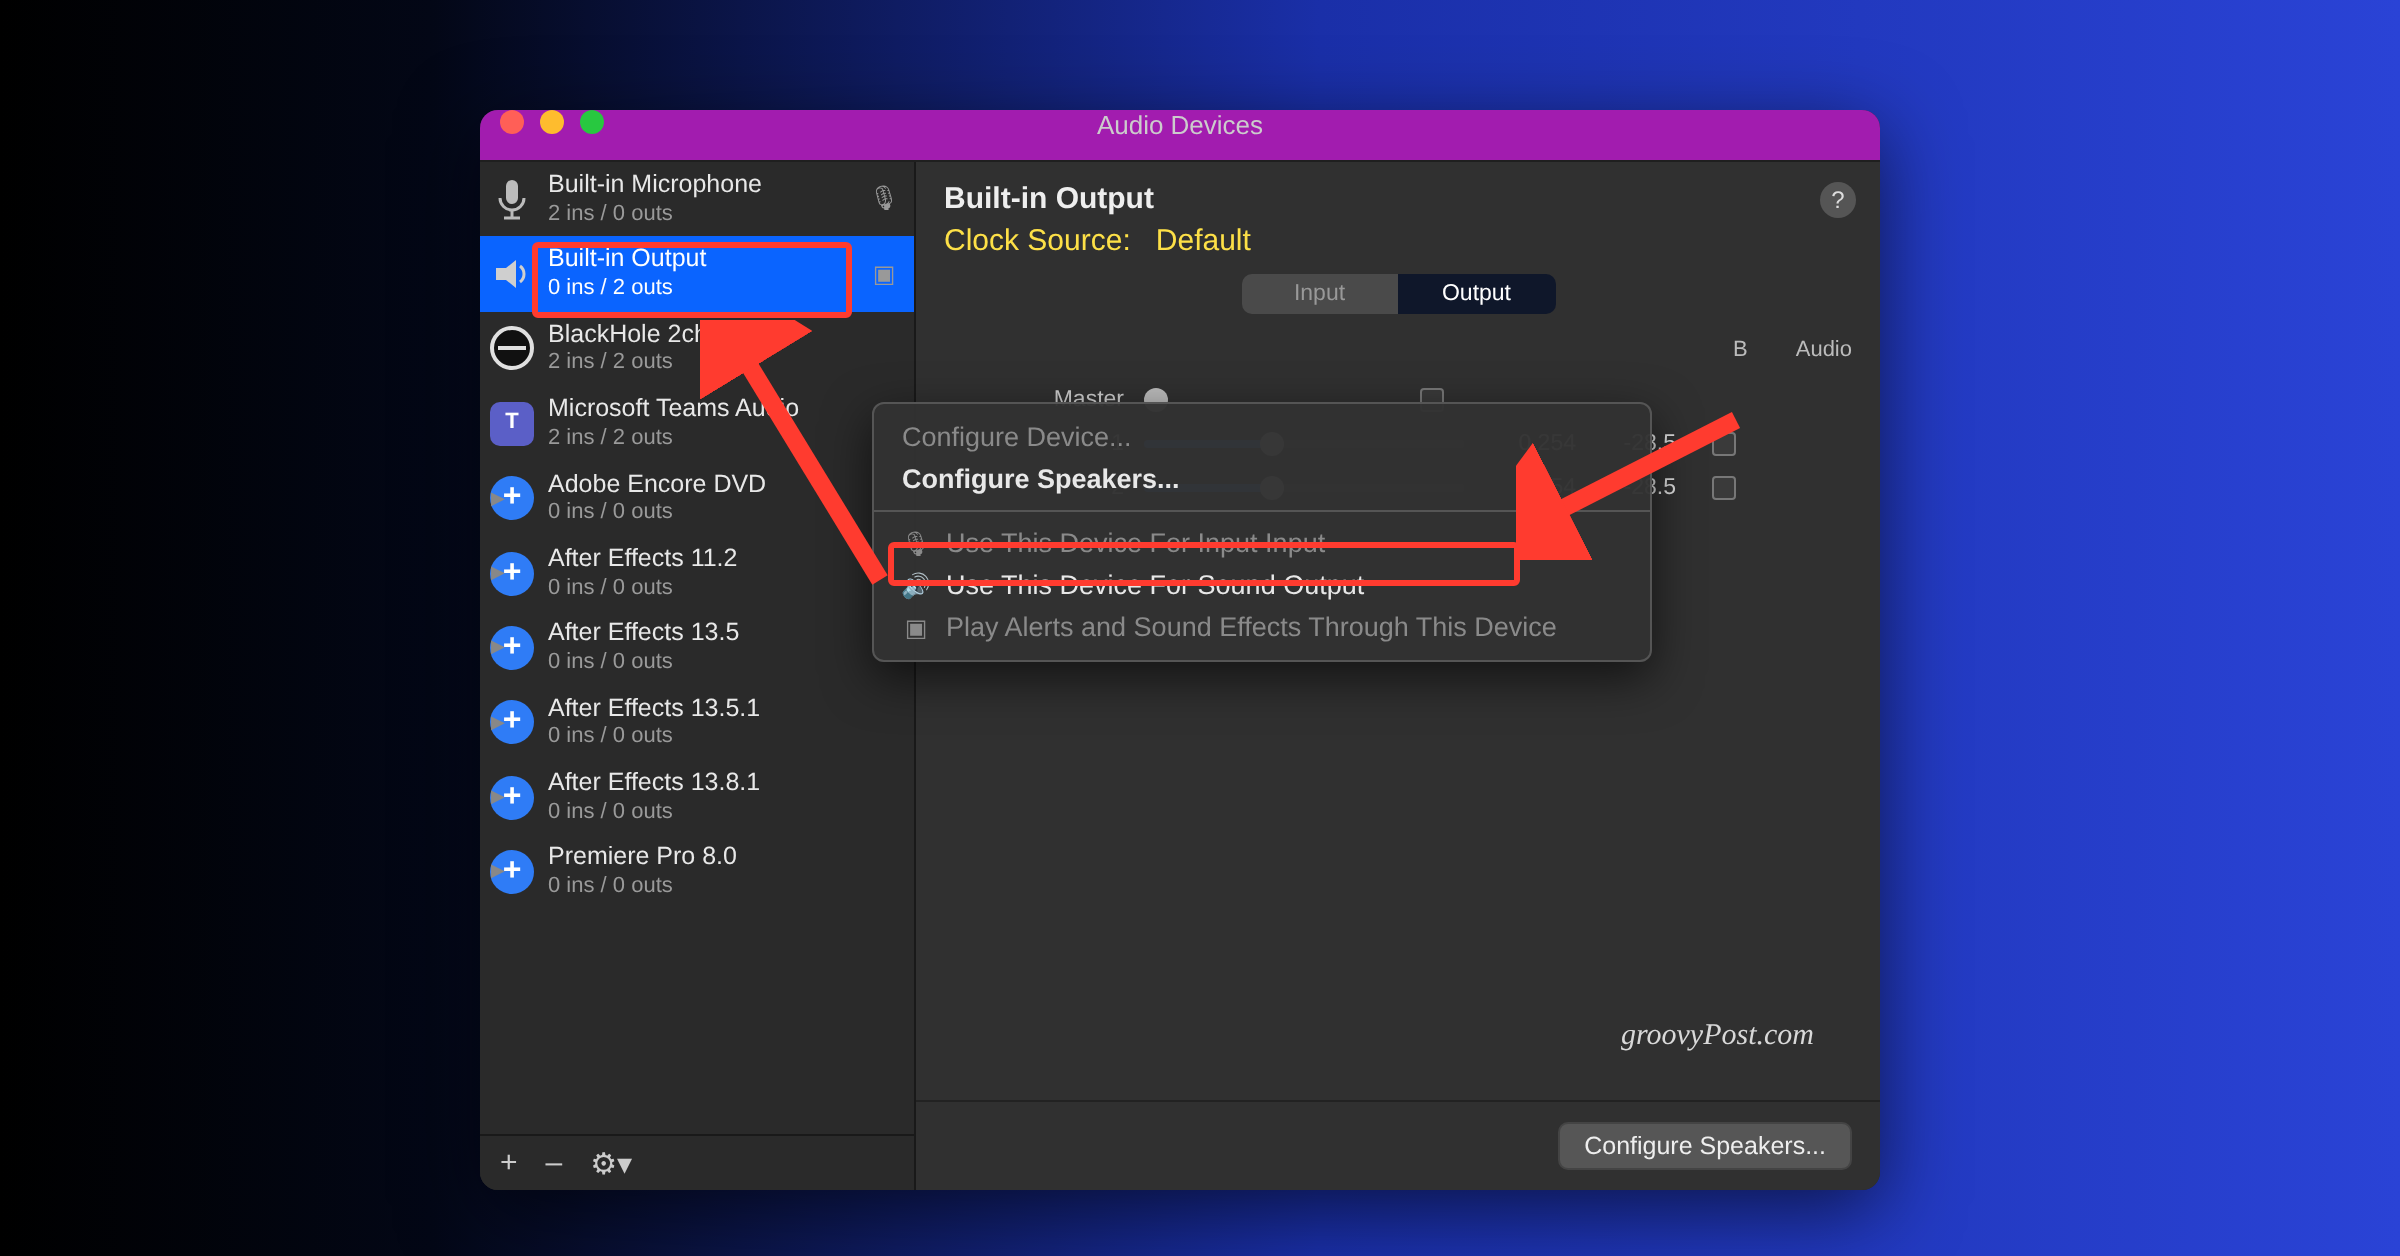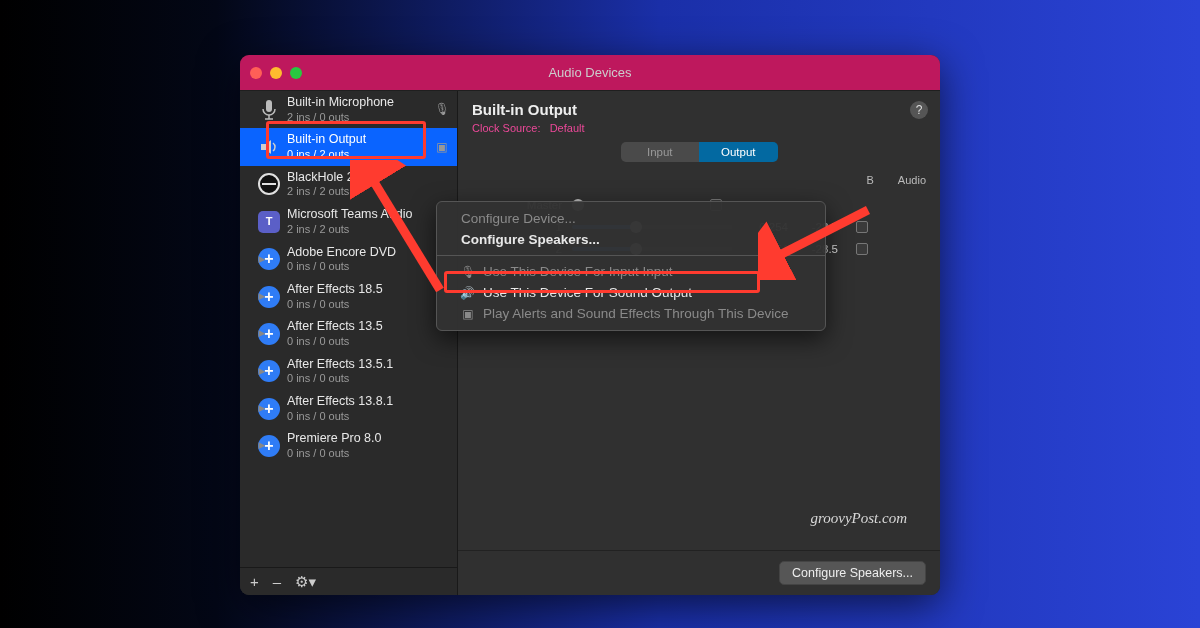--- a/index.html
+++ b/index.html
@@ -6,29 +6,29 @@
   body {
     width: 1200px; height: 628px;
     background: linear-gradient(90deg, #000 0%, #030716 18%, #1a2fa8 55%, #2a43d6 100%);
     position: relative; overflow: hidden;
   }
   .window {
     position: absolute; left: 240px; top: 55px; width: 700px; height: 540px;
     background: #2d2d2d; border-radius: 9px; box-shadow: 0 10px 40px rgba(0,0,0,.6);
     display: flex; flex-direction: column; overflow: hidden; color: #d9d9d9;
   }
-  .titlebar { height: 36px; display: flex; align-items: center; position: relative; background: #be185d; border-bottom: 1px solid #1f1f1f; }
+  .titlebar { height: 26px; display: flex; position: relative; background: #a21caf; border-bottom: 1px solid #1f1f1f; }
   .traffic { display: flex; gap: 8px; margin-left: 10px; }
   .dot { width: 12px; height: 12px; border-radius: 50%; }
   .dot.r { background: #ff5f57; } .dot.y { background: #febc2e; } .dot.g { background: #28c840; }
   .title { position: absolute; left: 0; right: 0; text-align: center; font-size: 13px; color: #ccc; }
   .body { flex: 1; display: flex; min-height: 0; }
   .sidebar { width: 218px; background: #2a2a2a; border-right: 1px solid #191919; display: flex; flex-direction: column; }
   .devlist { flex: 1; overflow: hidden; }
-  .dev { display: flex; align-items: center; padding: 4px 6px 4px 17px; gap: 6px; font-size: 12.5px; line-height: 1.25; border-bottom: 0; }
+  .dev { display: flex; align-items: center; padding: 4px 6px 4px 4px; gap: 6px; font-size: 12.5px; line-height: 1.25; border-bottom: 0; }
   .dev .arrow { width: 10px; font-size: 9px; color: #888; text-align: center; }
   .dev .ico { width: 24px; height: 24px; display: flex; align-items: center; justify-content: center; }
   .dev .txt { flex: 1; min-width: 0; }
   .dev .name { color: #e8e8e8; white-space: nowrap; overflow: hidden; text-overflow: ellipsis; }
   .dev .sub  { color: #9a9a9a; font-size: 11px; }
   .dev .trail { width: 18px; text-align: center; color: #999; font-size: 12px; }
   .dev.sel { background: #0a64ff; }
   .dev.sel .name, .dev.sel .sub { color: #fff; }
   .plus-circle {
     width: 22px; height: 22px; border-radius: 50%; background: #2f7cf6;
@@ -36,27 +36,27 @@
   }
   .bh-circle { width: 22px; height: 22px; border-radius: 50%; border: 2px solid #e0e0e0; position: relative; background: #111; }
   .bh-circle::after { content: ""; position: absolute; left: 2px; right: 2px; top: 8px; height: 2px; background: #e0e0e0; }
   .teams-ico { width: 22px; height: 22px; border-radius: 5px; background: #5b5fc7; display: flex; align-items: center; justify-content: center; color: #fff; font-size: 11px; font-weight: 700; }
   .sidebar-foot { height: 28px; border-top: 1px solid #191919; display: flex; align-items: center; gap: 14px; padding: 0 10px; color: #ccc; }
   .sidebar-foot .btn { font-size: 15px; cursor: default; }
 
   .main { flex: 1; position: relative; background: #303030; display: flex; flex-direction: column; }
   .mhead { padding: 10px 14px 6px 14px; }
   .mtitle { font-size: 15px; font-weight: 600; color: #eee; }
-  .mclock { font-size: 11px; color: #ec4899; margin-top: 4px; }
+  .mclock { font-size: 15px; color: #fde047; margin-top: 4px; }
   .help { position: absolute; right: 12px; top: 10px; width: 18px; height: 18px; border-radius: 50%; background: #555; color: #ddd; font-size: 12px; display: flex; align-items: center; justify-content: center; }
 
   .seg { margin: 8px auto 0 auto; display: flex; width: 157px; height: 20px; border-radius: 5px; overflow: hidden; font-size: 11.5px; }
   .seg div { flex: 1; display: flex; align-items: center; justify-content: center; }
   .seg .off { background: #4a4a4a; color: #999; }
-  .seg .on  { background: #0369a1; color: #fff; }
+  .seg .on  { background: #0f172a; color: #fff; }
 
   .colhead { display: flex; justify-content: flex-end; gap: 24px; padding: 6px 14px 0 0; font-size: 11px; color: #bbb; }
   .sliders { padding: 8px 14px 0 60px; font-size: 12px; color: #ddd; }
   .srow { display: flex; align-items: center; gap: 10px; height: 22px; }
   .srow .lab { width: 44px; text-align: right; color: #ccc; font-size: 11.5px; }
   .track { position: relative; flex: 1; max-width: 160px; height: 4px; background: #555; border-radius: 2px; }
   .track .fill { position: absolute; left: 0; top: 0; bottom: 0; background: #2f7cf6; border-radius: 2px; }
   .track .knob { position: absolute; top: 50%; width: 12px; height: 12px; border-radius: 50%; background: #ddd; transform: translate(-50%, -50%); }
   .srow .val { width: 46px; text-align: right; font-size: 11.5px; color: #ddd; }
   .srow .db  { width: 40px; text-align: right; font-size: 11.5px; color: #ddd; }
@@ -66,21 +66,21 @@
 
   .mfoot { margin-top: auto; padding: 10px 14px; display: flex; justify-content: flex-end; border-top: 1px solid #222; }
   .cfgbtn { background: #565656; color: #eee; font-size: 12.5px; padding: 4px 12px; border-radius: 5px; border: 1px solid #444; }
 
   
   .ctx {
     position: absolute; left: 196px; top: 146px; width: 390px;
     background: rgba(50,50,50,.97); border: 1px solid #555; border-radius: 6px;
     box-shadow: 0 8px 24px rgba(0,0,0,.6); padding: 6px 0; z-index: 20;
   }
-  .ctx .item { padding: 3px 24px; font-size: 13.5px; color: #e8e8e8; display: flex; align-items: center; gap: 8px; }
+  .ctx .item { padding: 3px 14px; font-size: 13.5px; color: #e8e8e8; display: flex; align-items: center; gap: 8px; }
   .ctx .item.dis { color: #8a8a8a; }
   .ctx hr { border: none; border-top: 1px solid #555; margin: 5px 0; }
   .ctx .item .mi { width: 14px; display: inline-flex; justify-content: center; font-size: 12px; }
 
   
   .annobox { position: absolute; border: 3px solid #ff3b2f; border-radius: 3px; pointer-events: none; z-index: 30; }
   .arrow { position: absolute; z-index: 30; pointer-events: none; }
 
   .watermark { position: absolute; right: 33px; bottom: 68px; color: #d8d8d8; font-size: 15px; font-style: italic; font-family: Georgia, serif; z-index: 15; }
 
@@ -165,21 +165,21 @@
               <div class="sub">0 ins / 0 outs</div>
             </div>
             <div class="trail"></div>
           </div>
           <div class="dev">
             <div class="arrow">▶</div>
             <div class="ico">
               <div class="plus-circle">+</div>
             </div>
             <div class="txt">
-              <div class="name">After Effects 18.5</div>
+              <div class="name">After Effects 11.2</div>
               <div class="sub">0 ins / 0 outs</div>
             </div>
             <div class="trail"></div>
           </div>
           <div class="dev">
             <div class="arrow">▶</div>
             <div class="ico">
               <div class="plus-circle">+</div>
             </div>
             <div class="txt">

